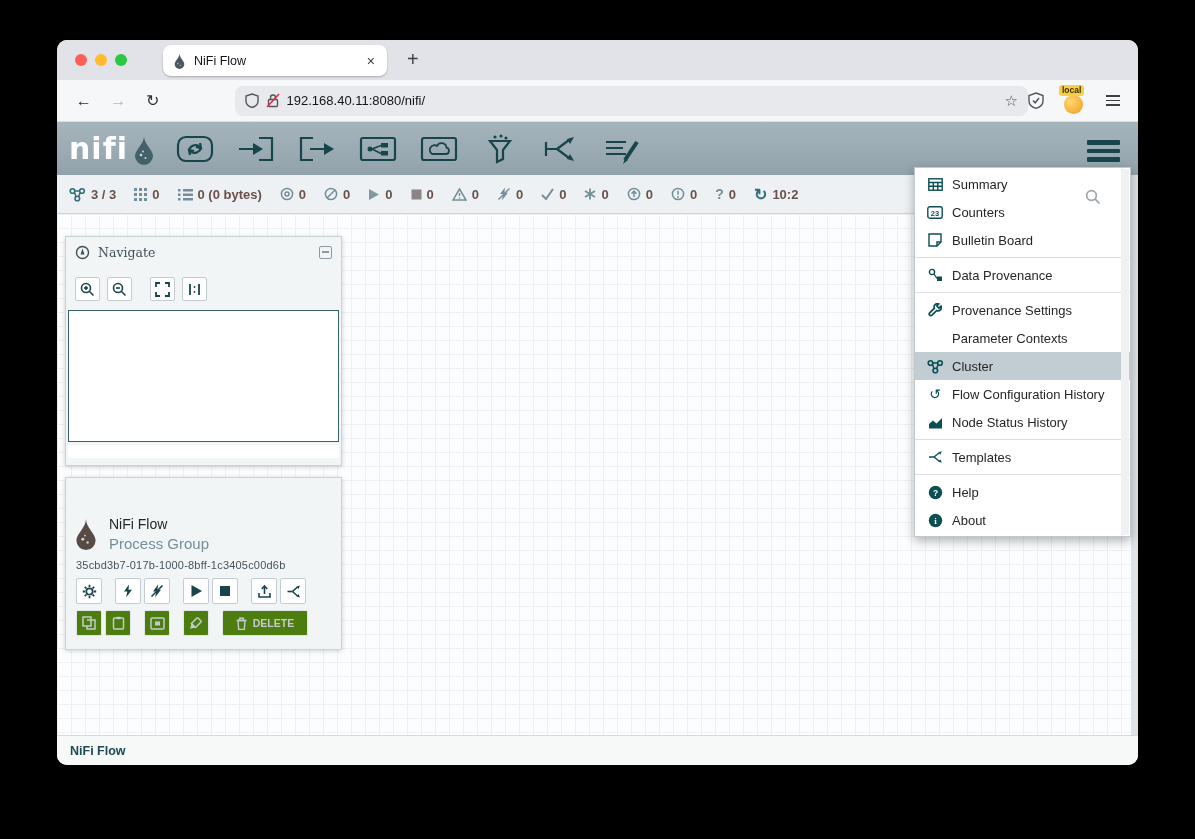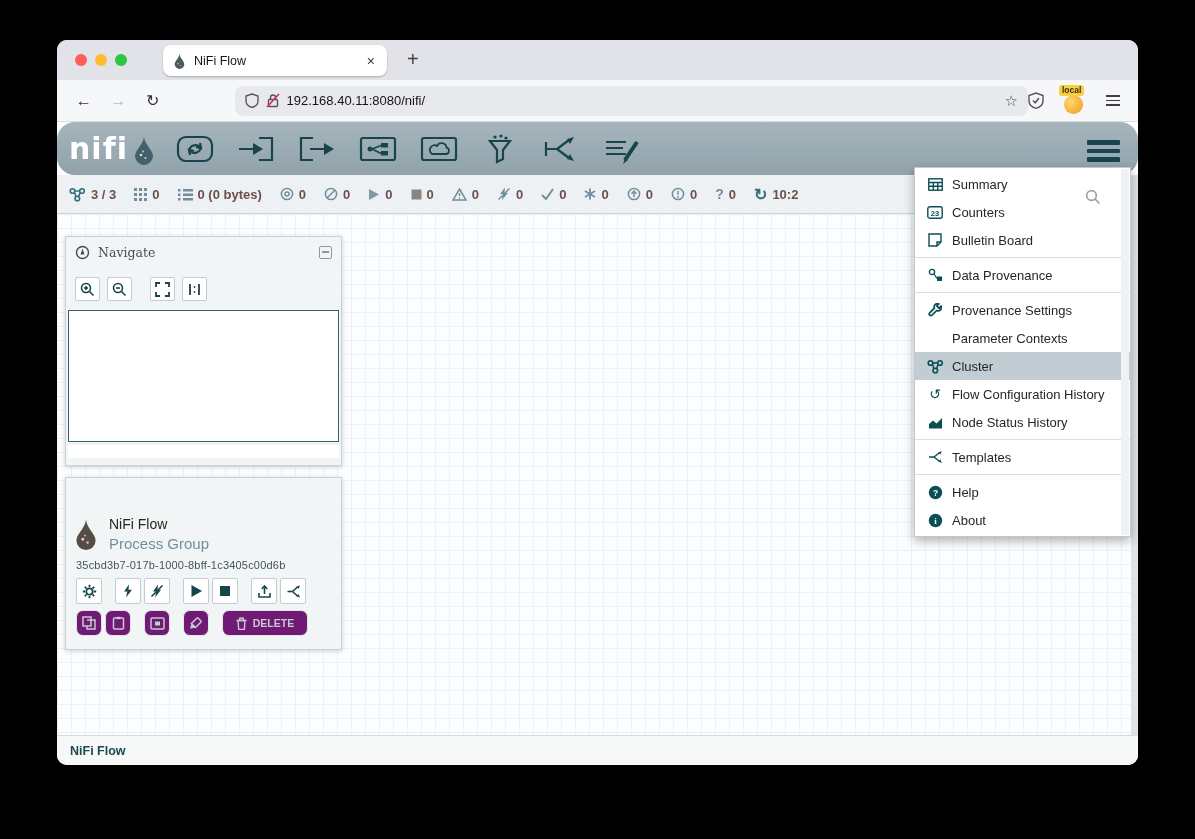--- a/index.html
+++ b/index.html
@@ -47,21 +47,21 @@
   .container-badge {
     position: absolute; top: -3px; left: -3px; background: #f7cf46; color: #3d3000;
     font-size: 8.5px; font-weight: bold; padding: 1px 3px; border-radius: 3px; line-height: 1.1;
   }
   .burger { display: flex; flex-direction: column; gap: 3px; padding: 4px 2px; }
   .burger i { display: block; width: 14px; height: 1.6px; background: #3f3f44; }
 
   
   .nifi-header {
     height: 53px; background: linear-gradient(#a6b5bc, #91a2ab);
-    display: flex; align-items: center; position: relative; border-radius: 18px;
+    display: flex; align-items: center; position: relative;
   }
   .logo { display: flex; align-items: center; margin-left: 12px; }
   .logo-text { color: #fff; font: bold 30px "DejaVu Sans", sans-serif; letter-spacing: 1px; }
   .logo-drop { margin-left: 4px; margin-top: 2px; }
   .header-tools { display: flex; gap: 19px; margin-left: 18px; }
   .htool { width: 42px; height: 34px; display: flex; align-items: center; justify-content: center; cursor: grab; }
   .nifi-burger { position: absolute; right: 16px; top: 16px; display: flex; flex-direction: column; gap: 4px; padding: 2px; }
   .nifi-burger i { display: block; width: 33px; height: 4.5px; background: #17454b; border-radius: 1px; }
 
   
@@ -106,21 +106,21 @@
 
   .op-flowinfo { position: absolute; left: 7px; top: 38px; display: flex; gap: 10px; align-items: center; }
   .op-name { font-size: 14px; color: #262626; }
   .op-type { font-size: 15px; color: #728e9b; margin-top: 3px; }
   .op-id { position: absolute; left: 10px; top: 81px; font-size: 11px; color: #44545c; letter-spacing: .2px; }
   .op-row { position: absolute; left: 10px; display: flex; gap: 3px; }
   .op-row.r1 { top: 100px; } .op-row.r2 { top: 132px; }
   .obtn { width: 26px; height: 26px; background: #fff; border: 1px solid #c4ccd1; border-radius: 2px;
     display: flex; align-items: center; justify-content: center; }
   .obtn.gap { margin-left: 10px; }
-  .obtn.disabled { border-color: #e0e5e7; background: #701a75; border-radius: 7px; }
+  .obtn.disabled { border-color: #e0e5e7; background: #4d7c0f; }
   .delete-btn { width: 86px; display: flex; gap: 6px; align-items: center; justify-content: center;
     font-size: 10.5px; font-weight: bold; color: #c3cbcf; }
 
   
   .footer { position: absolute; left: 0; right: 0; bottom: 0; height: 30px; background: #f7f9f9;
     border-top: 1px solid #d4dadd; display: flex; align-items: center; padding: 0 13px; z-index: 10; }
   .breadcrumb { font-size: 12.5px; font-weight: bold; color: #1b4a52; }
 
   
   .menu {

